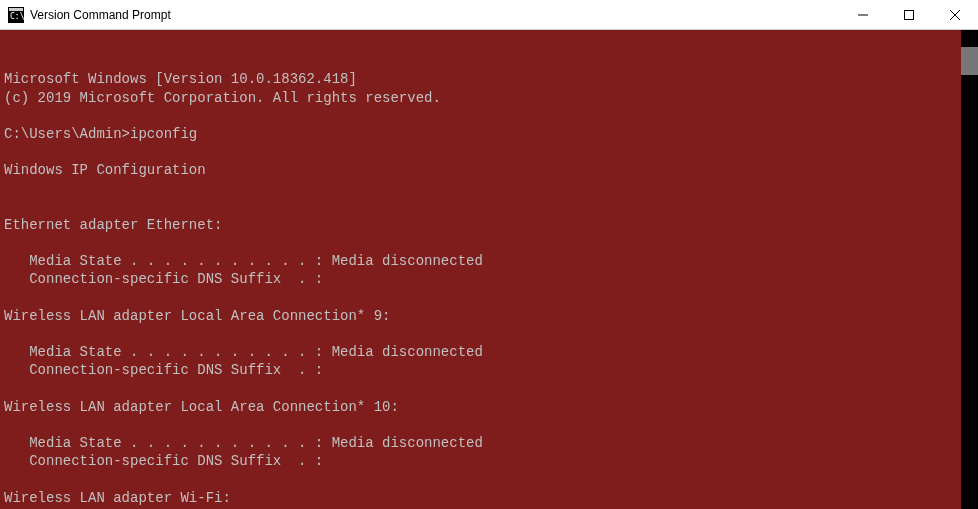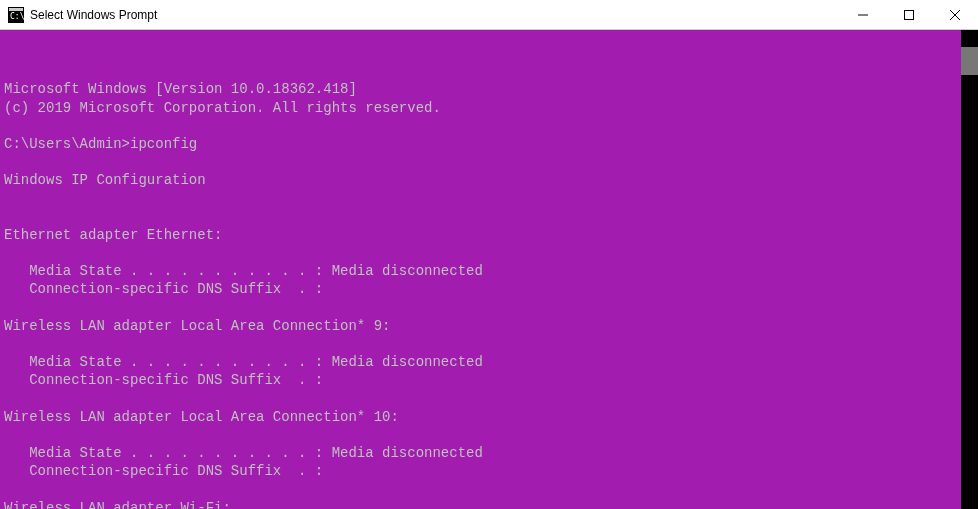--- a/index.html
+++ b/index.html
@@ -40,26 +40,26 @@
     .win-btn {
       width: 46px;
       height: 100%;
       display: flex;
       align-items: center;
       justify-content: center;
       cursor: pointer;
     }
     .terminal {
       flex: 1;
-      background: #a21caf;
+      background: #7f1d1d;
       color: #c0c0c0;
       font-family: Consolas, 'Courier New', monospace;
       font-size: 14px;
       line-height: 1.3;
-      padding: 14px 4px;
+      padding: 4px 4px;
       white-space: pre;
       position: relative;
       overflow: hidden;
     }
     .scrollbar {
       position: absolute;
       right: 0;
       top: 0;
       width: 17px;
       height: 100%;
@@ -95,21 +95,21 @@
 <body>
 
 <div class="titlebar">
   <span class="titlebar-icon">
     <svg width="16" height="16" viewBox="0 0 16 16">
       <rect x="0" y="0" width="16" height="16" fill="#000"></rect>
       <rect x="1" y="1" width="14" height="3" fill="#ccc"></rect>
       <text x="2" y="12" font-size="8" fill="#fff" font-family="monospace">C:\</text>
     </svg>
   </span>
-  <span class="titlebar-title">Select Windows Prompt</span>
+  <span class="titlebar-title">Version Command Prompt</span>
   <div class="win-controls">
     <div class="win-btn">
       <svg width="10" height="10" viewBox="0 0 10 10">
           <line x1="0" y1="5" x2="10" y2="5" stroke="#000" stroke-width="1"></line>
         </svg>
     </div>
     <div class="win-btn">
       <svg width="10" height="10" viewBox="0 0 10 10">
           <rect x="0.5" y="0.5" width="9" height="9" fill="none" stroke="#000" stroke-width="1"></rect>
         </svg>

